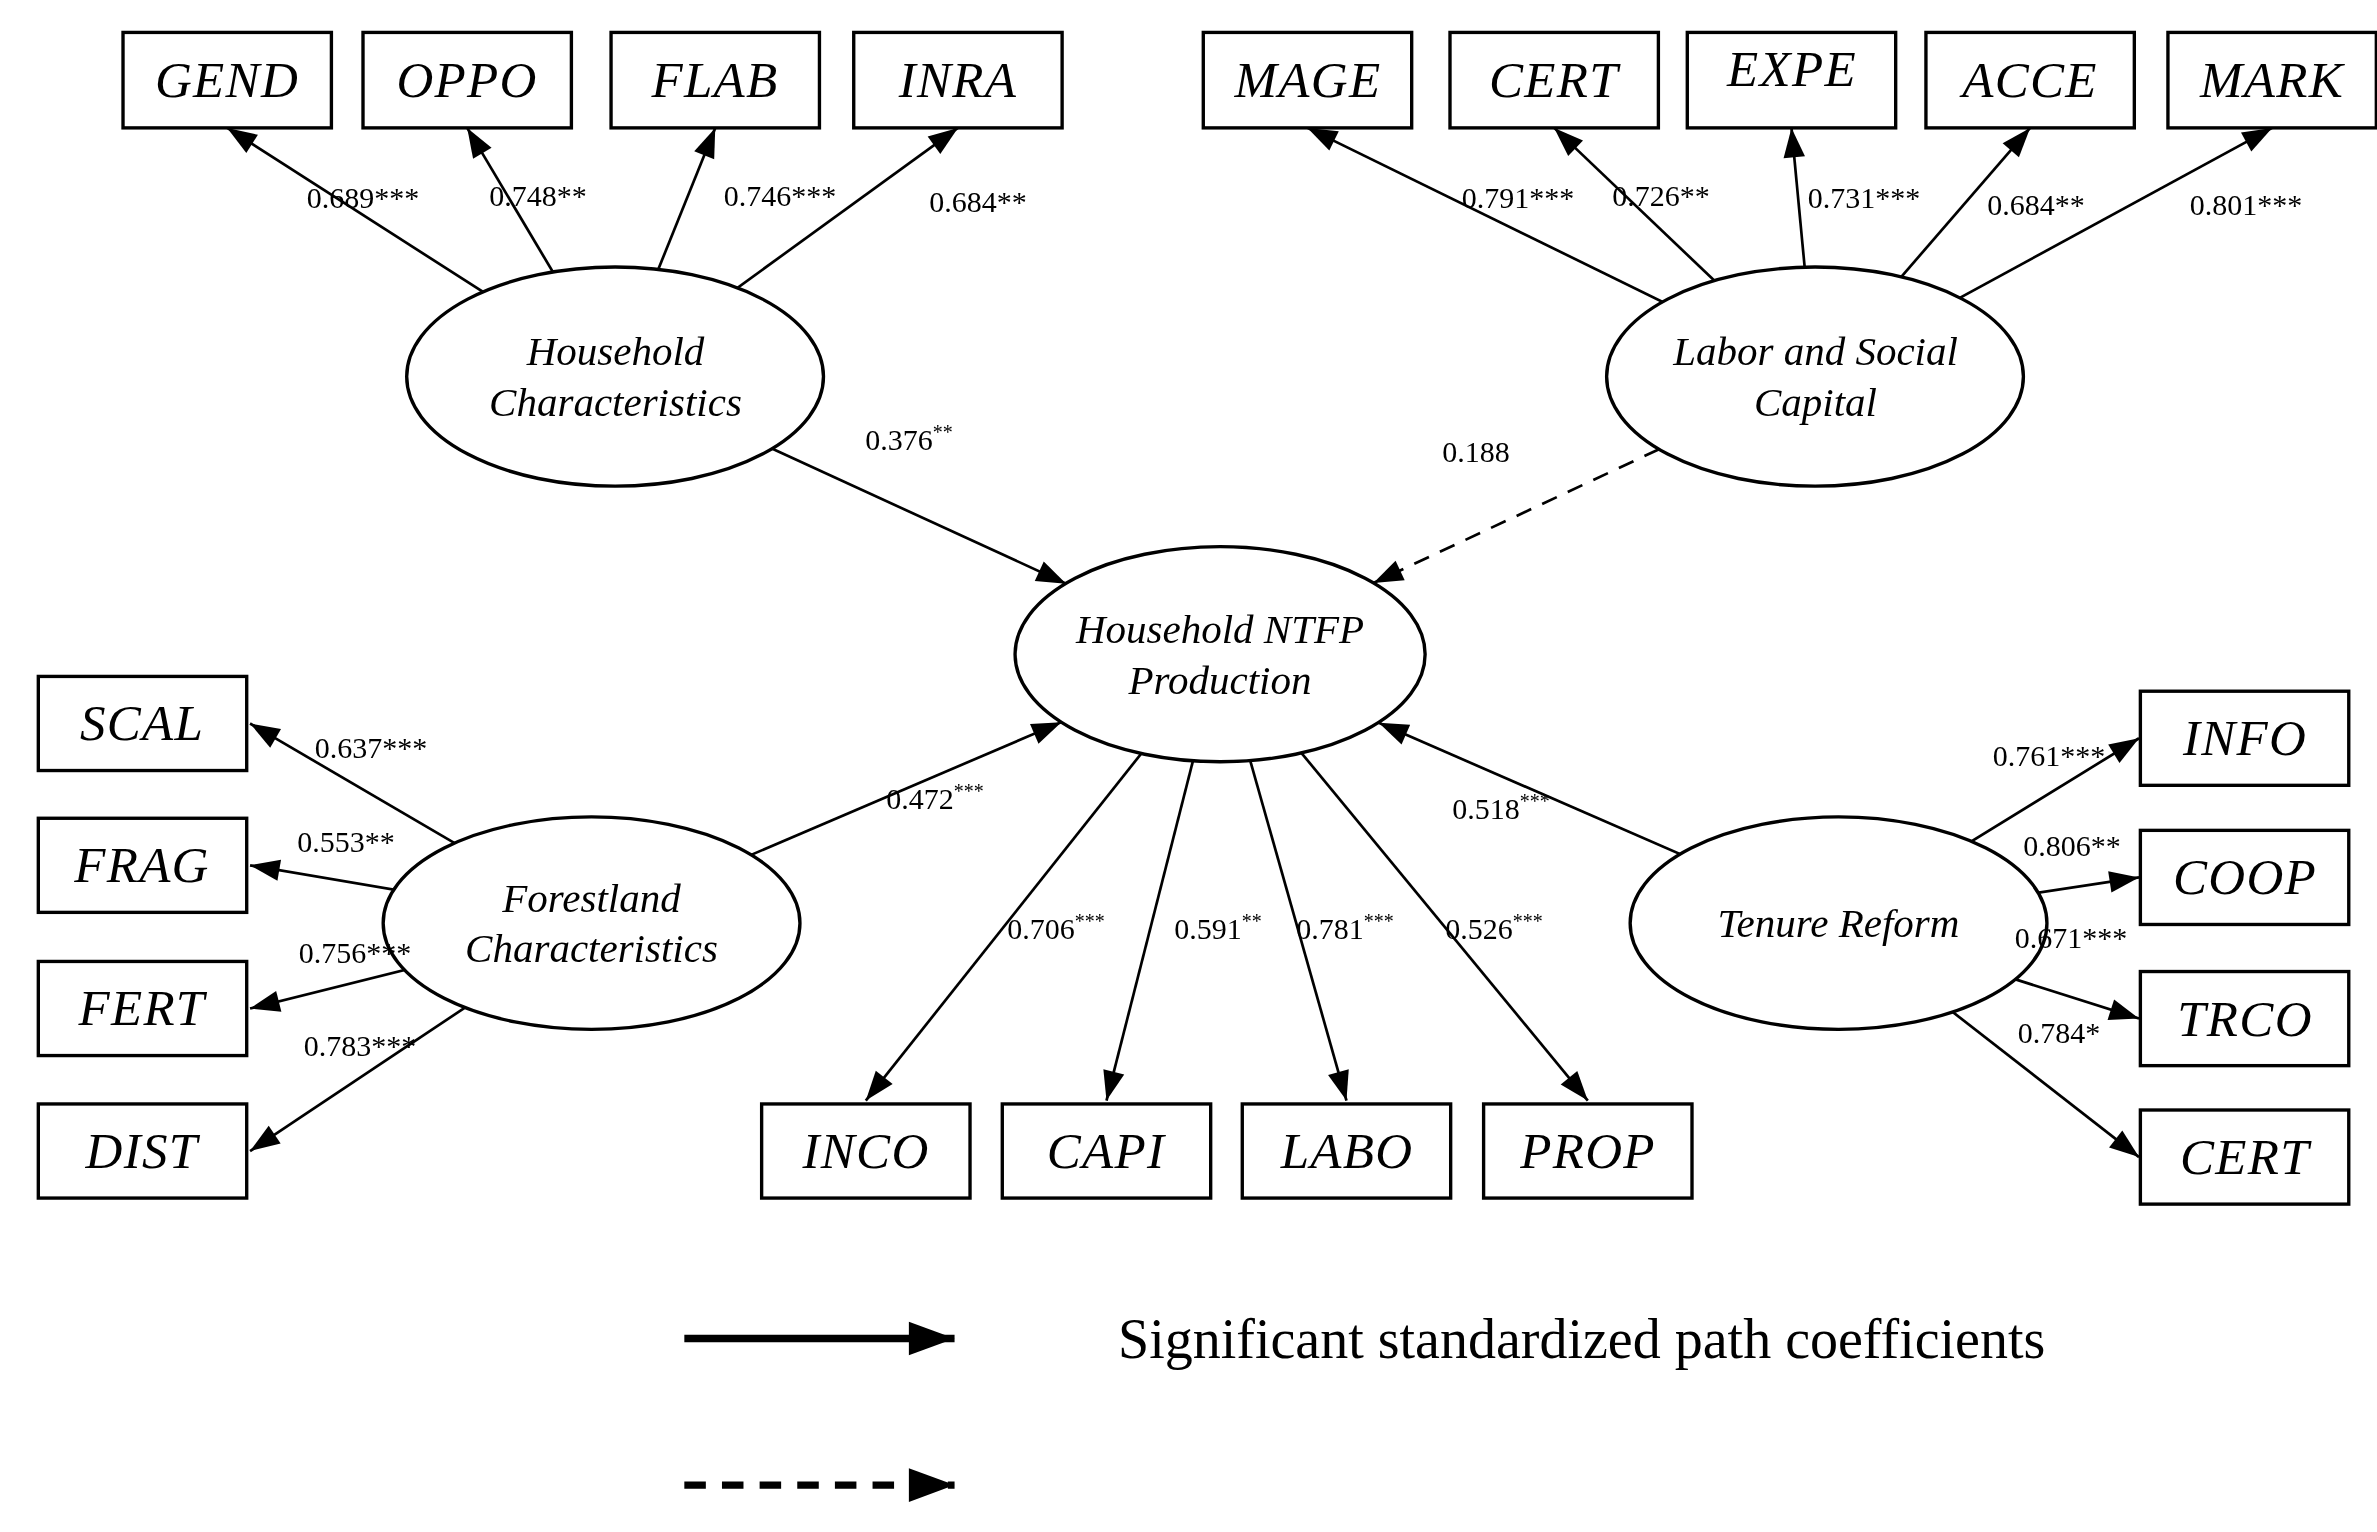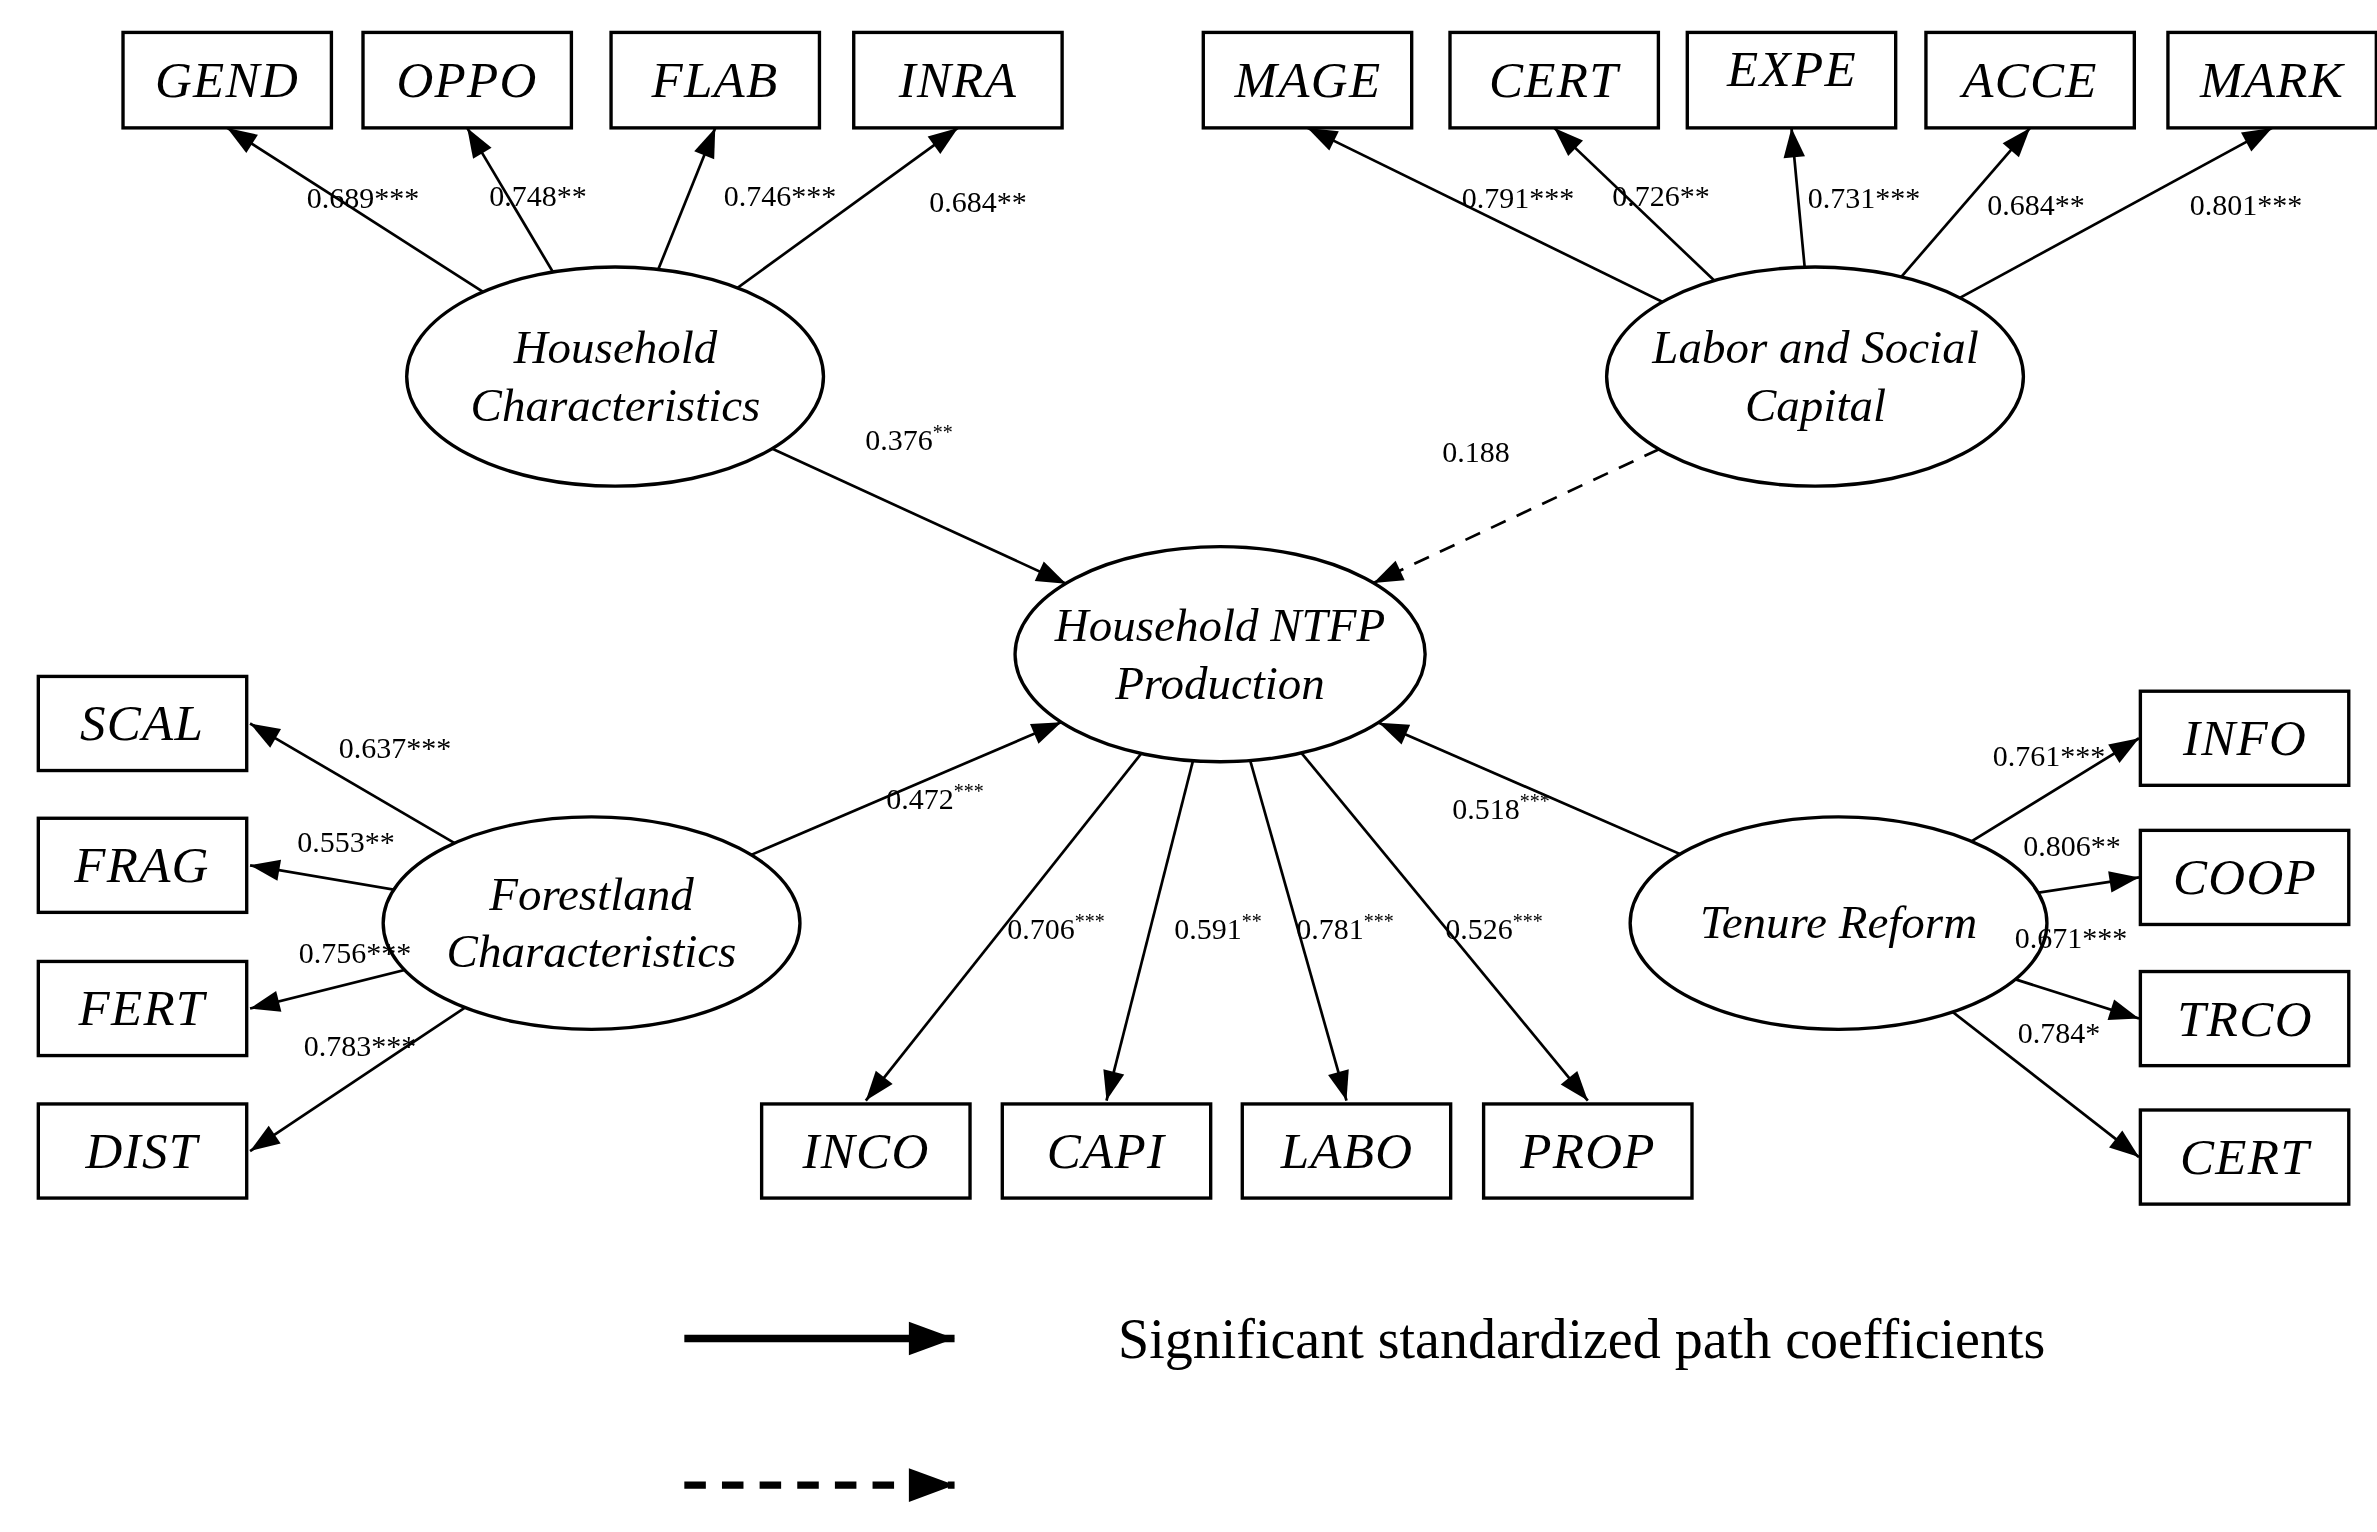--- a/index.html
+++ b/index.html
@@ -2,21 +2,21 @@
 <html style="font-size:10.8px"><head>
 <meta charset="utf-8">
 <style>
   html,body{margin:0;padding:0;background:#ffffff;}
   .canvas{position:relative;width:2377px;height:1533px;background:#ffffff;overflow:hidden;
           font-family:"Liberation Serif","DejaVu Serif",serif;color:#000;}
   svg.layer{position:absolute;left:0;top:0;}
   .node-label{position:absolute;display:flex;align-items:center;justify-content:center;
               font-style:italic;font-size:51px;letter-spacing:1.3px;}
   .ellipse-label{position:absolute;display:flex;flex-direction:column;align-items:center;justify-content:center;
-              font-style:italic;font-size:47px;line-height:1.22;text-align:center;}
+              font-style:italic;font-size:41px;line-height:1.22;text-align:center;}
   .coef{position:absolute;transform:translate(-50%,-50%);font-size:30px;white-space:nowrap;}
   .coef sup{font-size:20px;line-height:0;}
   .legend-text{position:absolute;transform:translateY(-50%);font-size:56px;white-space:nowrap;margin-left:42px;}
 </style>
 </head>
 <body>
 
 <div class="canvas">
 
   <svg class="layer" width="2377" height="1533" viewBox="0 0 3536 2280">
@@ -148,21 +148,21 @@
 
   <div class="coef" style="left:363px;top:198px;">0.689***</div>
   <div class="coef" style="left:538px;top:196px;">0.748**</div>
   <div class="coef" style="left:780px;top:196px;">0.746***</div>
   <div class="coef" style="left:978px;top:202px;">0.684**</div>
   <div class="coef" style="left:1518px;top:198px;">0.791***</div>
   <div class="coef" style="left:1661px;top:196px;">0.726**</div>
   <div class="coef" style="left:1864px;top:198px;">0.731***</div>
   <div class="coef" style="left:2036px;top:205px;">0.684**</div>
   <div class="coef" style="left:2246px;top:205px;">0.801***</div>
-  <div class="coef" style="left:371px;top:748px;margin-left:24px;">0.637***</div>
+  <div class="coef" style="left:371px;top:748px;">0.637***</div>
   <div class="coef" style="left:346px;top:842px;">0.553**</div>
   <div class="coef" style="left:355px;top:953px;">0.756***</div>
   <div class="coef" style="left:360px;top:1046px;">0.783***</div>
   <div class="coef" style="left:2049px;top:756px;">0.761***</div>
   <div class="coef" style="left:2072px;top:846px;">0.806**</div>
   <div class="coef" style="left:2071px;top:938px;">0.671***</div>
   <div class="coef" style="left:2059px;top:1033px;">0.784*</div>
 
   <div class="coef" style="left:1056px;top:929px;">
     <span>0.706</span><sup>***</sup>

